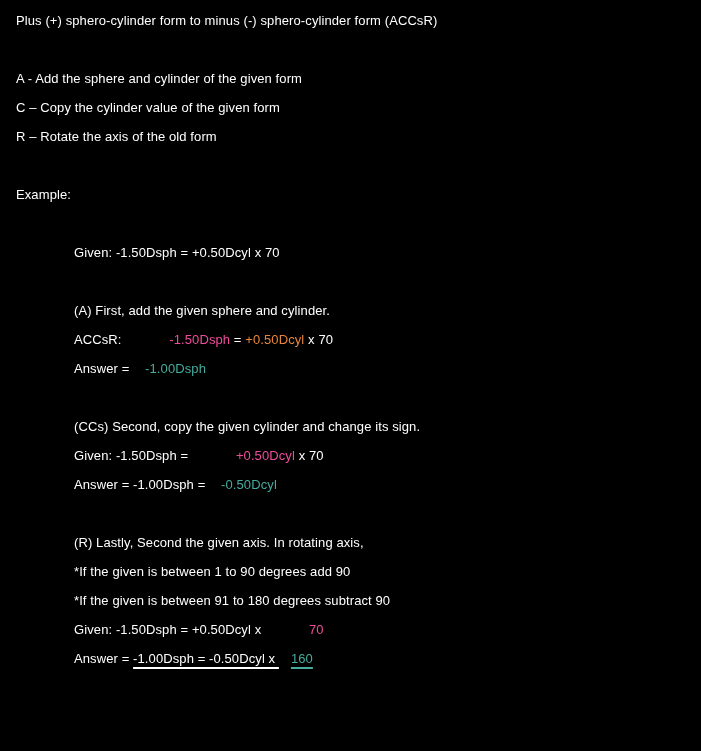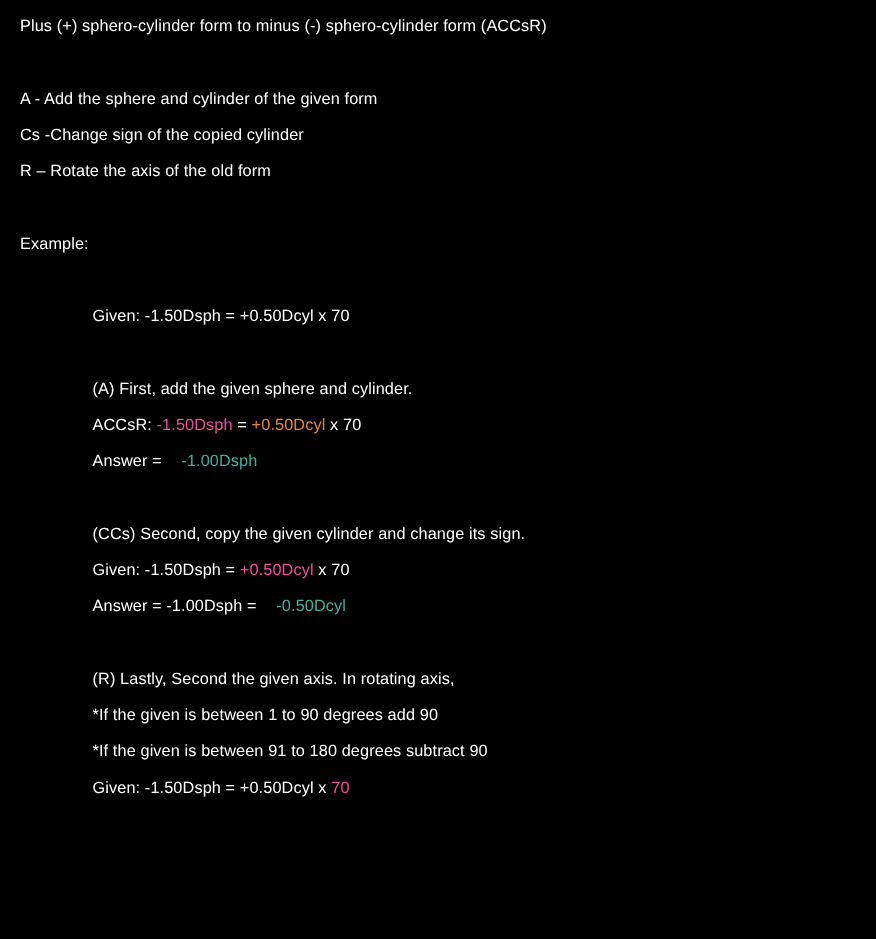--- a/index.html
+++ b/index.html
@@ -19,40 +19,40 @@
     height: 751px;
     padding: 6px 14px 0 16px;
     color: #ffffff;
     font-size: 13px;
     line-height: 29px;
     letter-spacing: 0.1px;
   }
   .line { white-space: pre; }
   .spacer { height: 29px; }
   .indent { padding-left: 58px; }
-  .pink   { color: var(--pink,   #EE4D9B); }
+  .pink   { color: var(--pink,   #EE4D9B); margin-left: 44px; }
   .orange { color: var(--orange, #E8853C); }
   .teal   { color: var(--teal,   #45AC9E); margin-left: 12px; }
   .u {
     text-decoration: underline;
     text-decoration-thickness: 2px;
     text-underline-offset: 4px;
   }
 </style>
 </head>
 <body>
 
 <div class="page">
 
   <div class="line">Plus (+) sphero-cylinder form to minus (-) sphero-cylinder form (ACCsR)</div>
 
   <div class="spacer"></div>
 
   <div class="line">A - Add the sphere and cylinder of the given form</div>
-  <div class="line">Cs -Change sign of the copied cylinder</div>
+  <div class="line">C – Copy the cylinder value of the given form</div>
   <div class="line">R – Rotate the axis of the old form</div>
 
   <div class="spacer"></div>
 
   <div class="line">Example:</div>
 
   <div class="spacer"></div>
 
   <div class="line indent">Given: -1.50Dsph = +0.50Dcyl x 70</div>
 
@@ -67,14 +67,15 @@
   <div class="line indent">(CCs) Second, copy the given cylinder and change its sign.</div>
   <div class="line indent"><span>Given: -1.50Dsph = </span><span class="pink">+0.50Dcyl</span><span> x 70</span></div>
   <div class="line indent"><span>Answer = -1.00Dsph = </span><span class="teal">-0.50Dcyl</span></div>
 
   <div class="spacer"></div>
 
   <div class="line indent">(R) Lastly, Second the given axis. In rotating axis,</div>
   <div class="line indent">*If the given is between 1 to 90 degrees add 90</div>
   <div class="line indent">*If the given is between 91 to 180 degrees subtract 90</div>
   <div class="line indent"><span>Given: -1.50Dsph = +0.50Dcyl x </span><span class="pink">70</span></div>
+  <div class="line indent"><span>Answer = </span><span class="u">-1.00Dsph = -0.50Dcyl x </span><span class="teal u">160</span></div>
 
 </div>
 
 </body></html>

